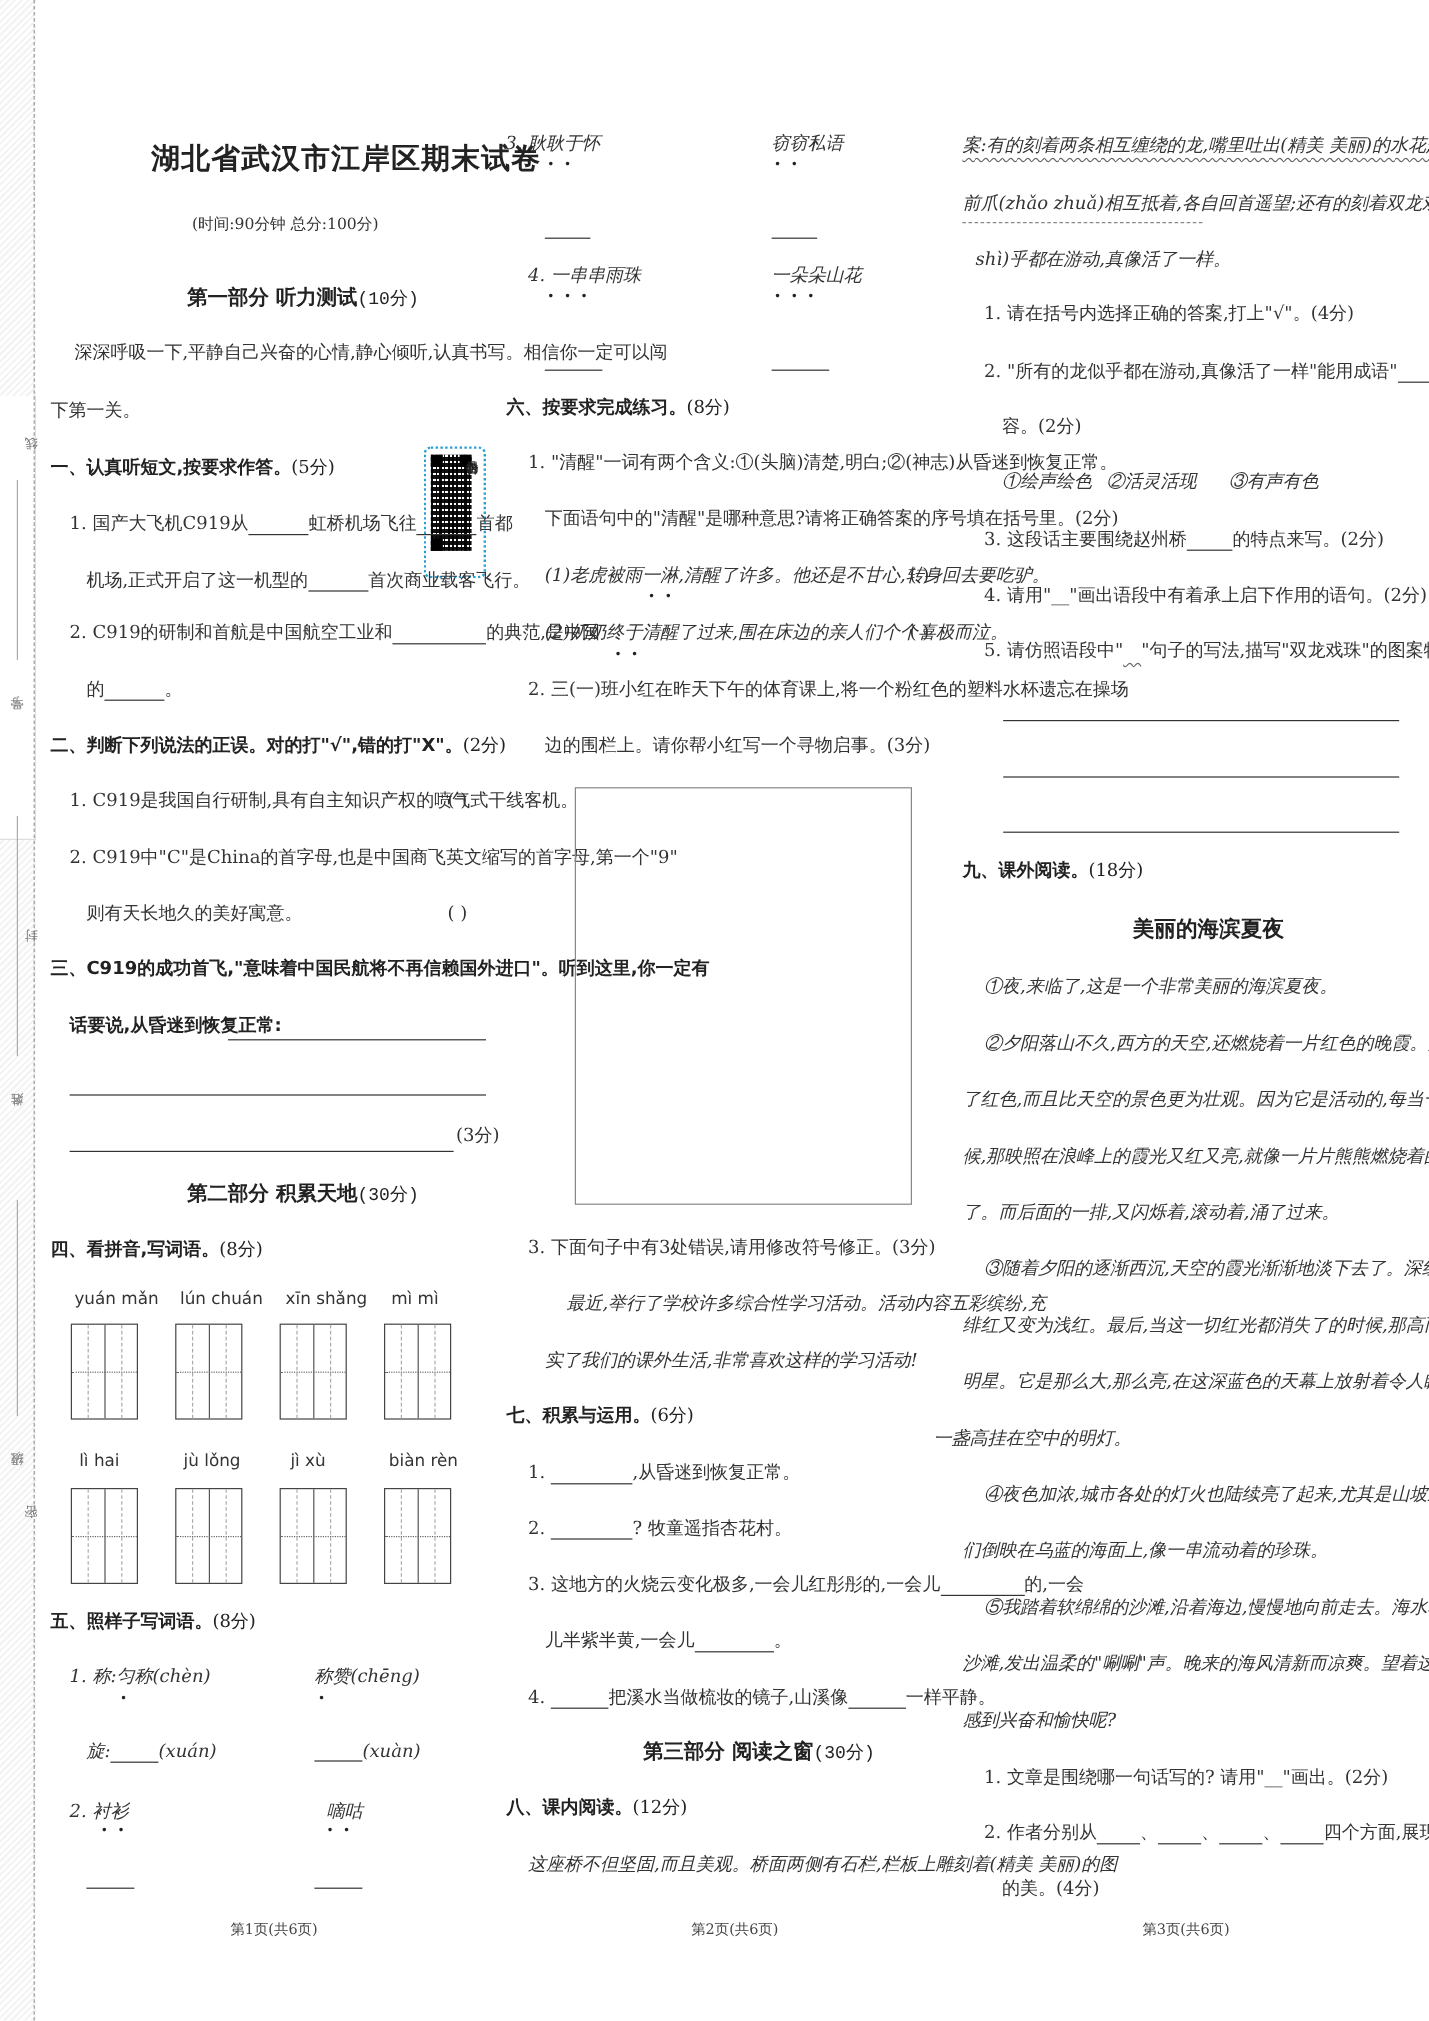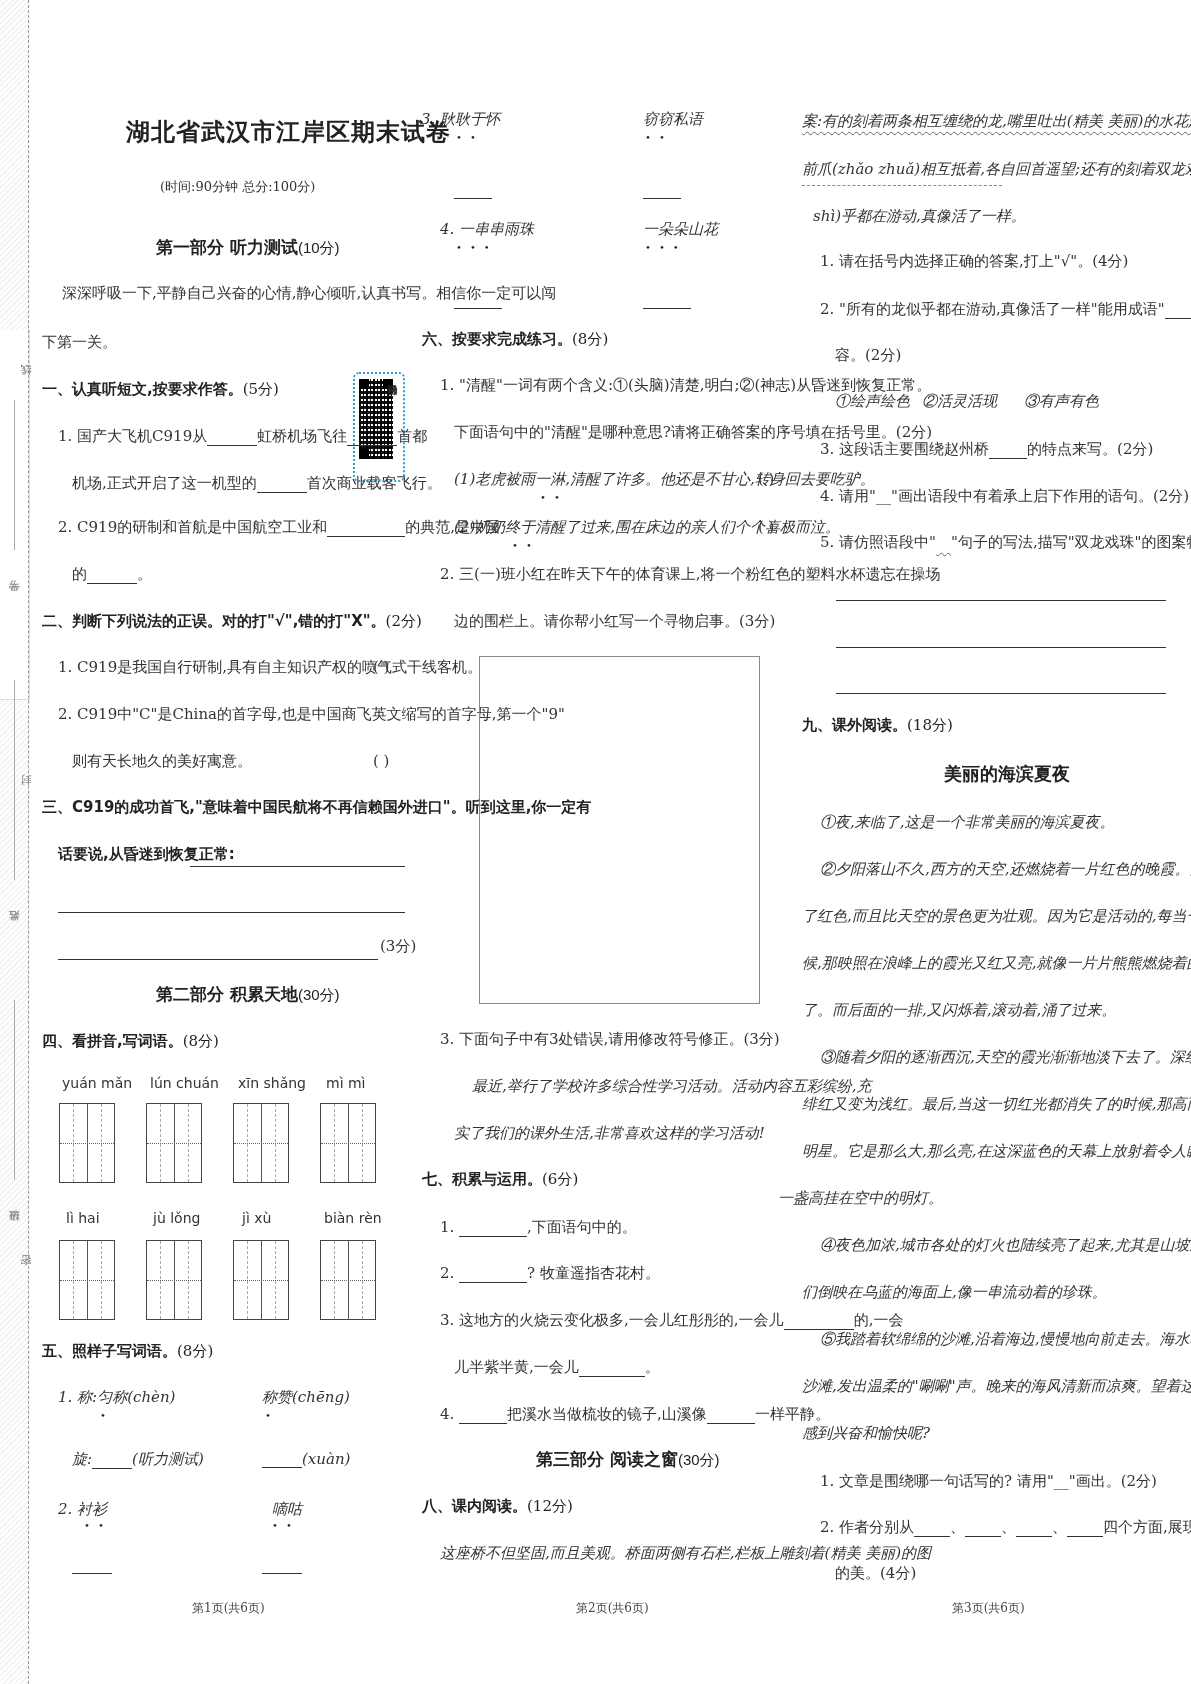--- a/index.html
+++ b/index.html
@@ -11,21 +11,21 @@
   .binding-line { position: absolute; left: 28px; top: 0; height: 1684px; border-left: 1px dashed #999; }
   .binding-label { position: absolute; left: 8px; font-size: 11px; color: #888; writing-mode: vertical-rl; transform: rotate(180deg); }
   .binding-char { position: absolute; left: 20px; font-size: 11px; color: #777; background: #fff; writing-mode: vertical-rl; transform: rotate(180deg); }
   .binding-blank { position: absolute; left: 14px; width: 1px; background: #aaa; }
   .corner-box { position: absolute; left: 0; top: 330px; width: 30px; height: 370px; border-right: 1px solid #ddd; border-bottom: 1px solid #ddd; background: #fff; }
 
   .abs { position: absolute; white-space: nowrap; }
   .doc-title { font-family: "DejaVu Sans", sans-serif; font-weight: bold; font-size: 24px; letter-spacing: 1px; }
   .sub { font-size: 13px; color: #333; }
   .part-title { font-family: "DejaVu Sans", sans-serif; font-weight: bold; font-size: 17px; }
-  .part-title .pts { font-family: Liberation Sans, sans-serif; font-weight: normal; font-size: 15px; }
+  .part-title .pts { font-family: Liberation Mono, monospace; font-weight: normal; font-size: 15px; }
   .q-head { font-family: "DejaVu Sans", sans-serif; font-weight: bold; font-size: 15px; }
   .q-head .pts { font-family: "DejaVu Serif", serif; font-weight: normal; }
   .txt { font-size: 15px; color: #333; }
   .kai { font-family: "DejaVu Serif", serif; font-style: italic; font-size: 15px; color: #333; }
   .blank { display: inline-block; border-bottom: 1px solid #333; height: 16px; vertical-align: bottom; }
   .hline { position: absolute; border-top: 1px solid #333; }
   .paren { position: absolute; font-size: 15px; color: #333; }
   .dots { position: absolute; font-size: 10px; letter-spacing: 8px; color: #222; }
   .wavy { text-decoration: underline wavy #666; text-underline-offset: 5px; text-decoration-thickness: 1px; }
   .footer { position: absolute; top: 1600px; font-size: 12px; color: #444; }
@@ -177,21 +177,21 @@
   </div>
 
 <div class="abs q-head" style="left:42px;top:1342px">
   <span>五、照样子写词语。</span><span class="pts">(8分)</span>
 </div>
 <div class="abs kai" style="left:58px;top:1388px">1. 称:匀称(chèn)</div>
 <div class="dots" style="left:100px;top:1410px">•</div>
 <div class="abs kai" style="left:262px;top:1388px">称赞(chēng)</div>
 <div class="dots" style="left:265px;top:1410px">•</div>
 <div class="abs kai" style="left:72px;top:1450px">
-  <span>旋:</span><span class="blank" style="width:40px"></span><span>(听力测试)</span>
+  <span>旋:</span><span class="blank" style="width:40px"></span><span>(xuán)</span>
 </div>
 <div class="abs kai" style="left:262px;top:1450px">
   <span class="blank" style="width:40px"></span><span>(xuàn)</span>
 </div>
 <div class="abs kai" style="left:58px;top:1500px">2.   衬衫</div>
 <div class="dots" style="left:84px;top:1520px">••</div>
 <div class="abs kai" style="left:272px;top:1500px">嘀咕</div>
 <div class="dots" style="left:272px;top:1520px">••</div>
 <div class="hline" style="left:72px;top:1573px;width:40px"></div>
 <div class="hline" style="left:262px;top:1573px;width:40px"></div>
@@ -228,21 +228,21 @@
 <div class="notice-box" style="left:479px;top:656px;width:281px;height:348px"></div>
 
 <div class="abs txt" style="left:440px;top:1030px">3. 下面句子中有3处错误,请用修改符号修正。(3分)</div>
 <div class="abs kai" style="left:472px;top:1077px">最近,举行了学校许多综合性学习活动。活动内容五彩缤纷,充</div>
 <div class="abs kai" style="left:454px;top:1124px">实了我们的课外生活,非常喜欢这样的学习活动!</div>
 
 <div class="abs q-head" style="left:422px;top:1170px">
   <span>七、积累与运用。</span><span class="pts">(6分)</span>
 </div>
 <div class="abs txt" style="left:440px;top:1218px">
-  <span>1.</span> <span class="blank" style="width:68px"></span><span>,下面语句中的。</span>
+  <span>1.</span> <span class="blank" style="width:68px"></span><span>,从昏迷到恢复正常。</span>
 </div>
 <div class="abs txt" style="left:440px;top:1264px">
   <span>2.</span> <span class="blank" style="width:68px"></span><span>? 牧童遥指杏花村。</span>
 </div>
 <div class="abs txt" style="left:440px;top:1311px">
   <span>3. 这地方的火烧云变化极多,一会儿红彤彤的,一会儿</span><span class="blank" style="width:70px"></span><span>的,一会</span>
 </div>
 <div class="abs txt" style="left:454px;top:1358px">
   <span>儿半紫半黄,一会儿</span><span class="blank" style="width:66px"></span><span>。</span>
 </div>

